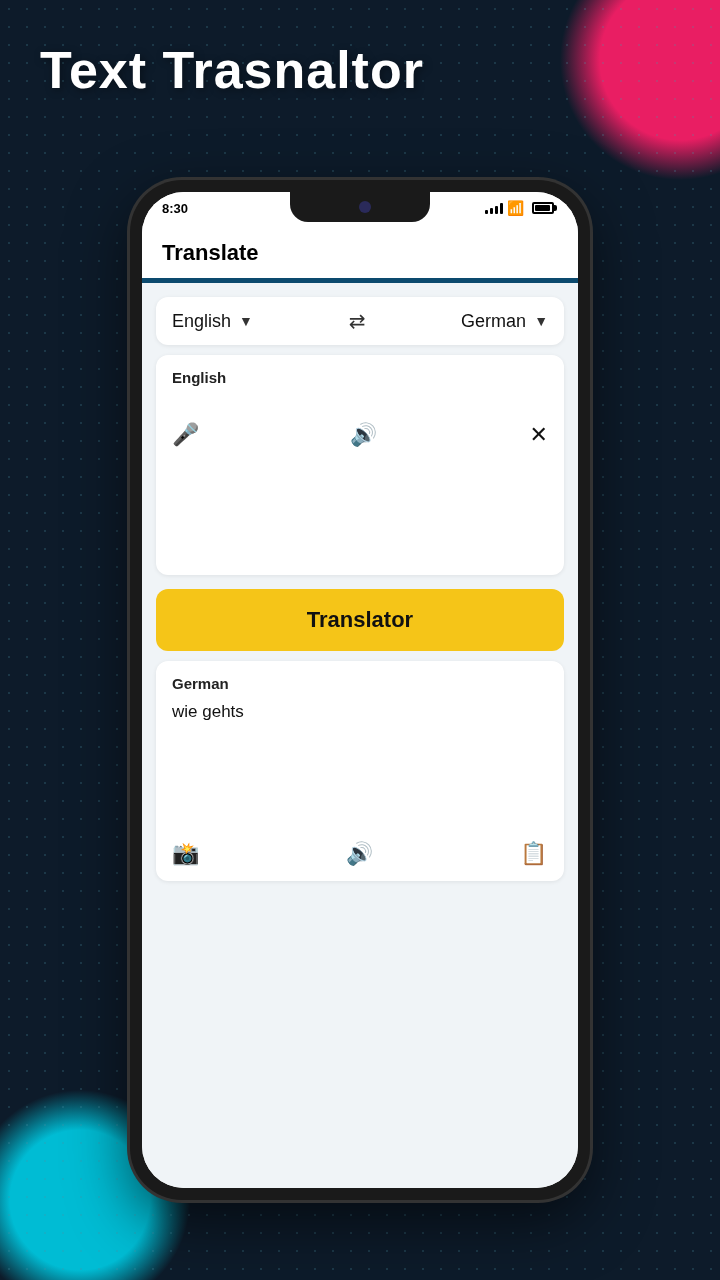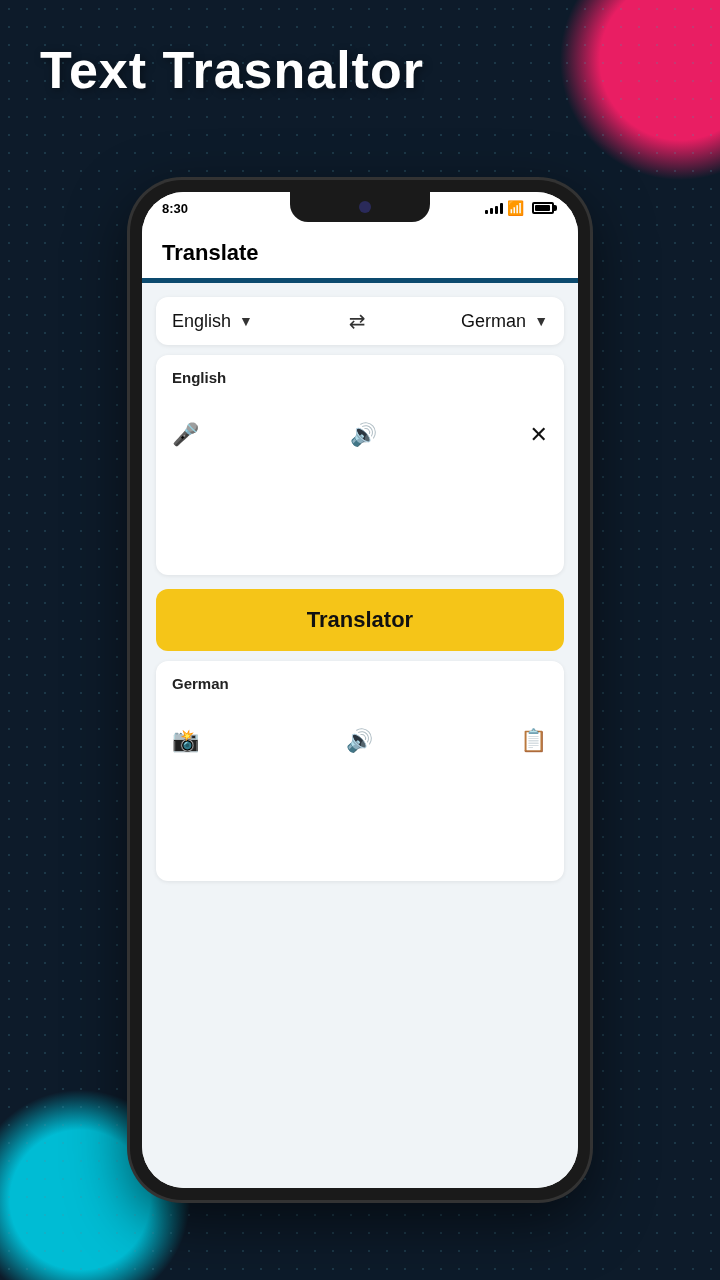--- a/index.html
+++ b/index.html
@@ -358,20 +358,21 @@
           <span class="action-icon">✕</span>
         </div>
       </div>
 
       <div class="translate-btn">
         <span class="translate-btn-label">Translator</span>
       </div>
 
       <div class="output-box">
         <span class="box-lang-label">German</span>
+        <span class="box-text">wie gehts</span>
         <div class="box-actions">
           <span class="action-icon">📸</span>
           <span class="action-icon">🔊</span>
           <span class="action-icon">📋</span>
         </div>
       </div>
 
     </div>
   </div>
 </div>

